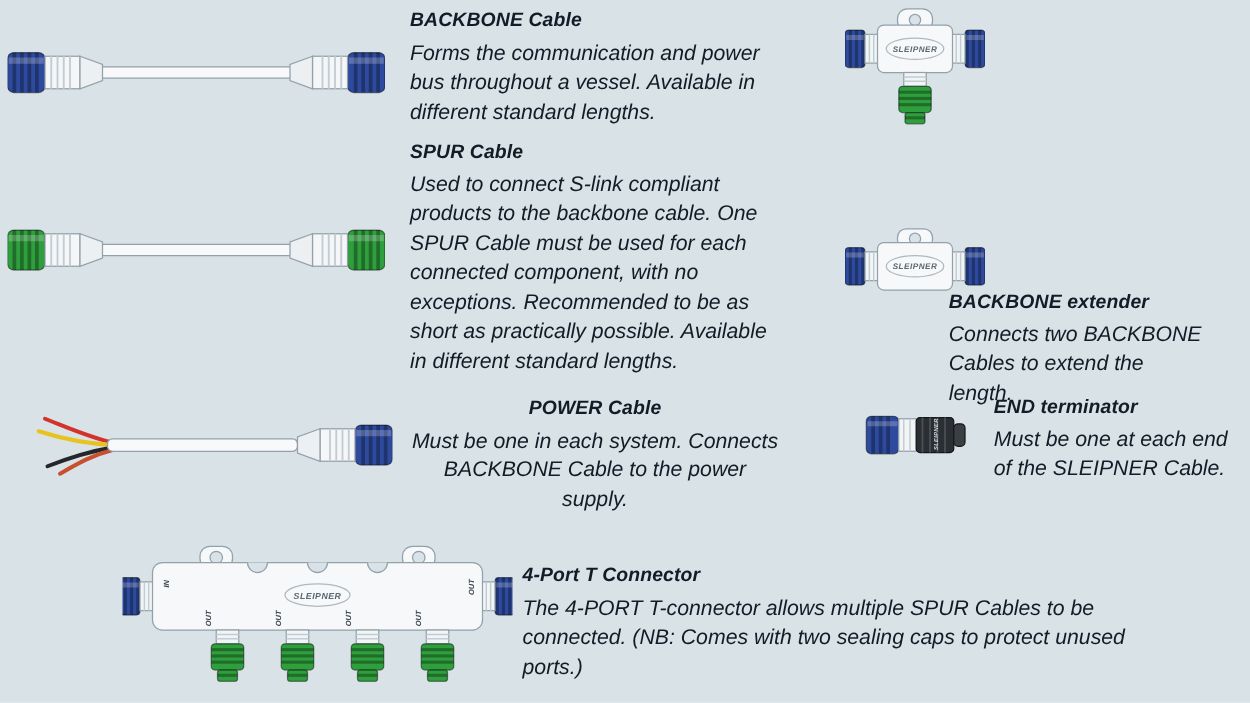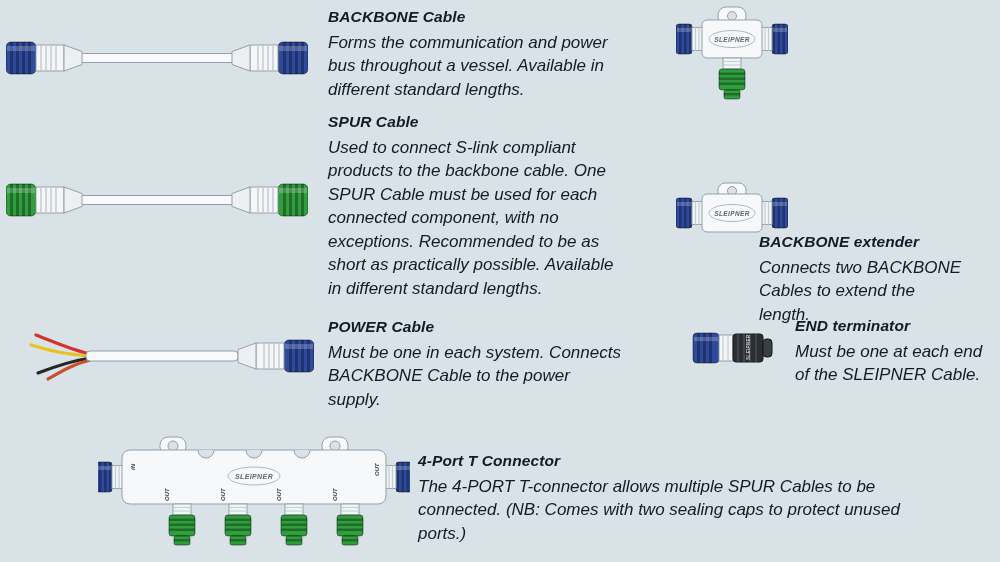--- a/index.html
+++ b/index.html
@@ -28,21 +28,21 @@
   svg { display: block; }
   svg text {
     font-family: "Liberation Sans", sans-serif;
     font-weight: 700;
   }
   .defs-holder { position: absolute; width: 0; height: 0; overflow: hidden; }
 
   
   .backbone-text  { left: 328px; top: 8px;   width: 292px; }
   .spur-text      { left: 328px; top: 113px; width: 302px; }
-  .power-text     { left: 328px; top: 318px; width: 296px; }
+  .power-text     { left: 328px; top: 318px; width: 296px; text-align: center; }
   .tconn-text     { left: 795px; top: 3px;   width: 202px; }
   .ext-text       { left: 759px; top: 197px; width: 205px; margin-top: 36px; }
   .term-text      { left: 795px; top: 317px; width: 200px; }
   .fourport-text  { left: 418px; top: 452px; width: 488px; }
 
   
   .backbone-illus { left: 6px;   top: 36px;  }
   .spur-illus     { left: 6px;   top: 178px; }
   .power-illus    { left: 28px;  top: 330px; }
   .tconn-illus    { left: 676px; top: 6px;   }

